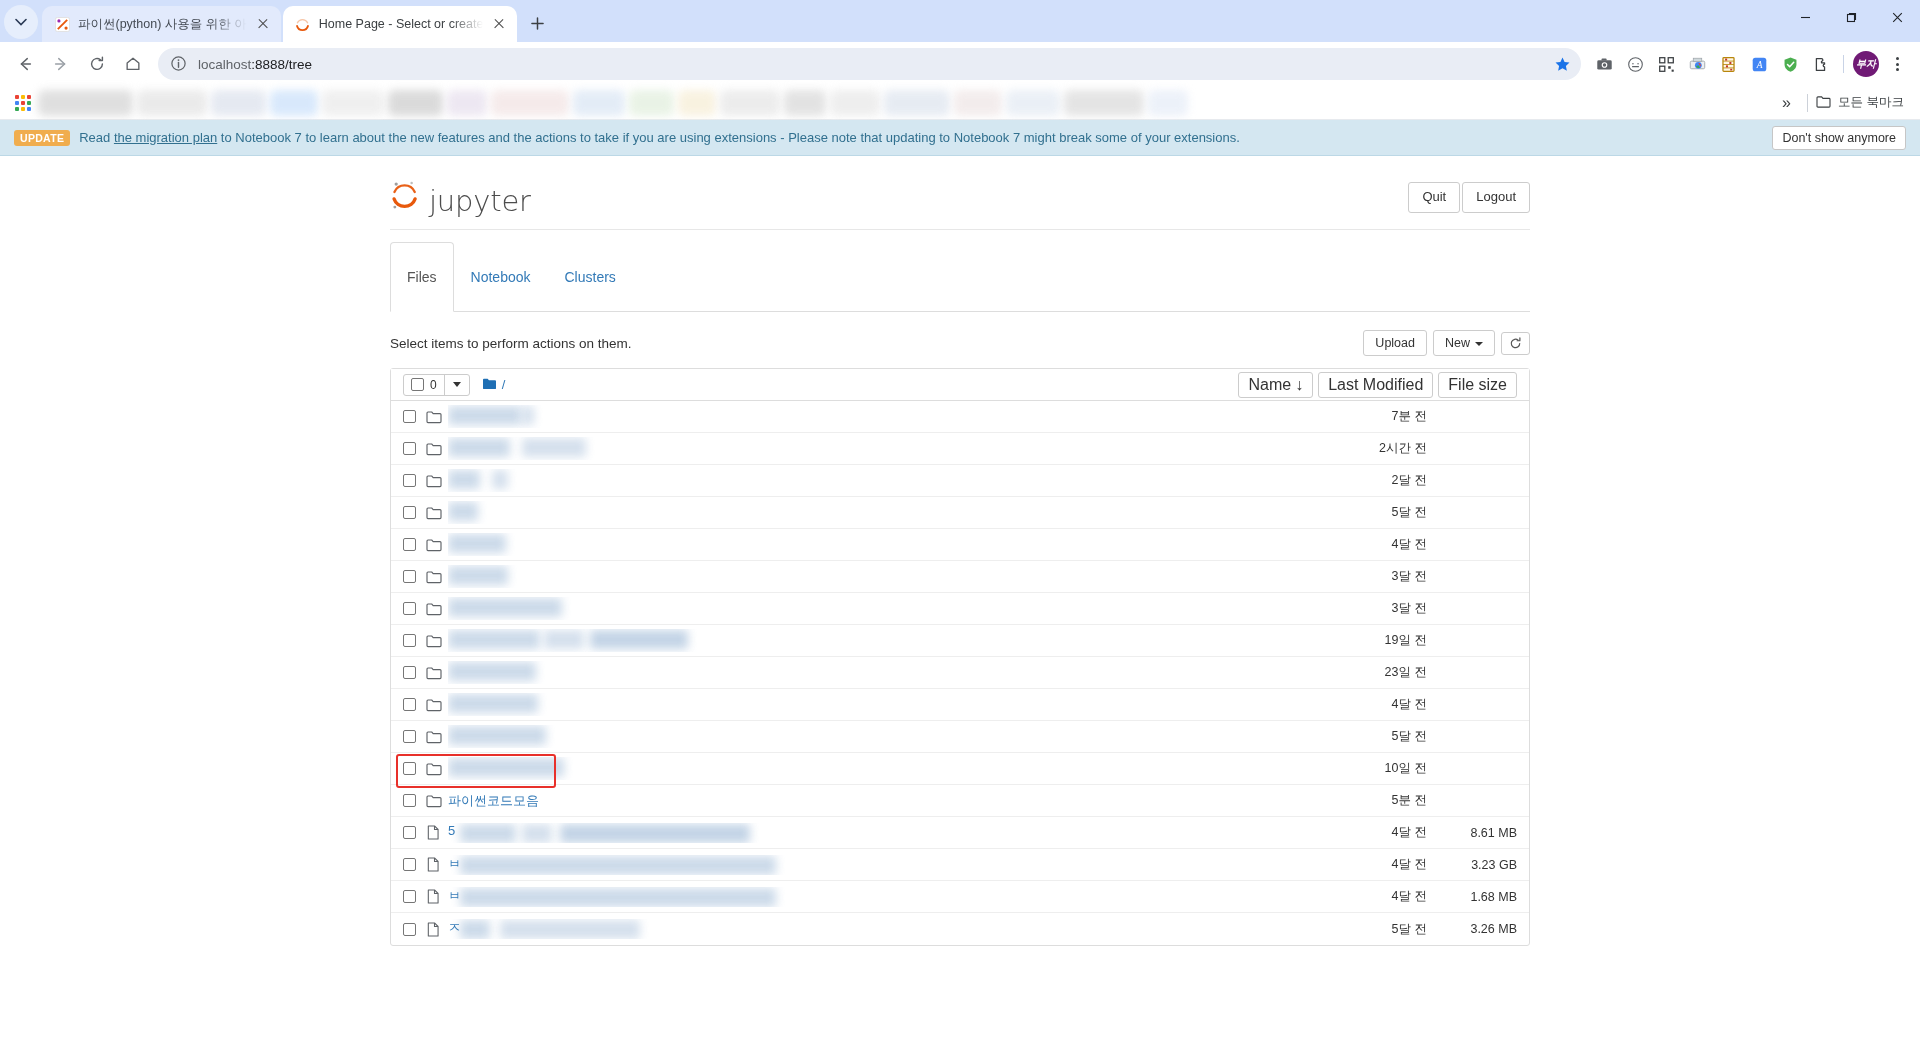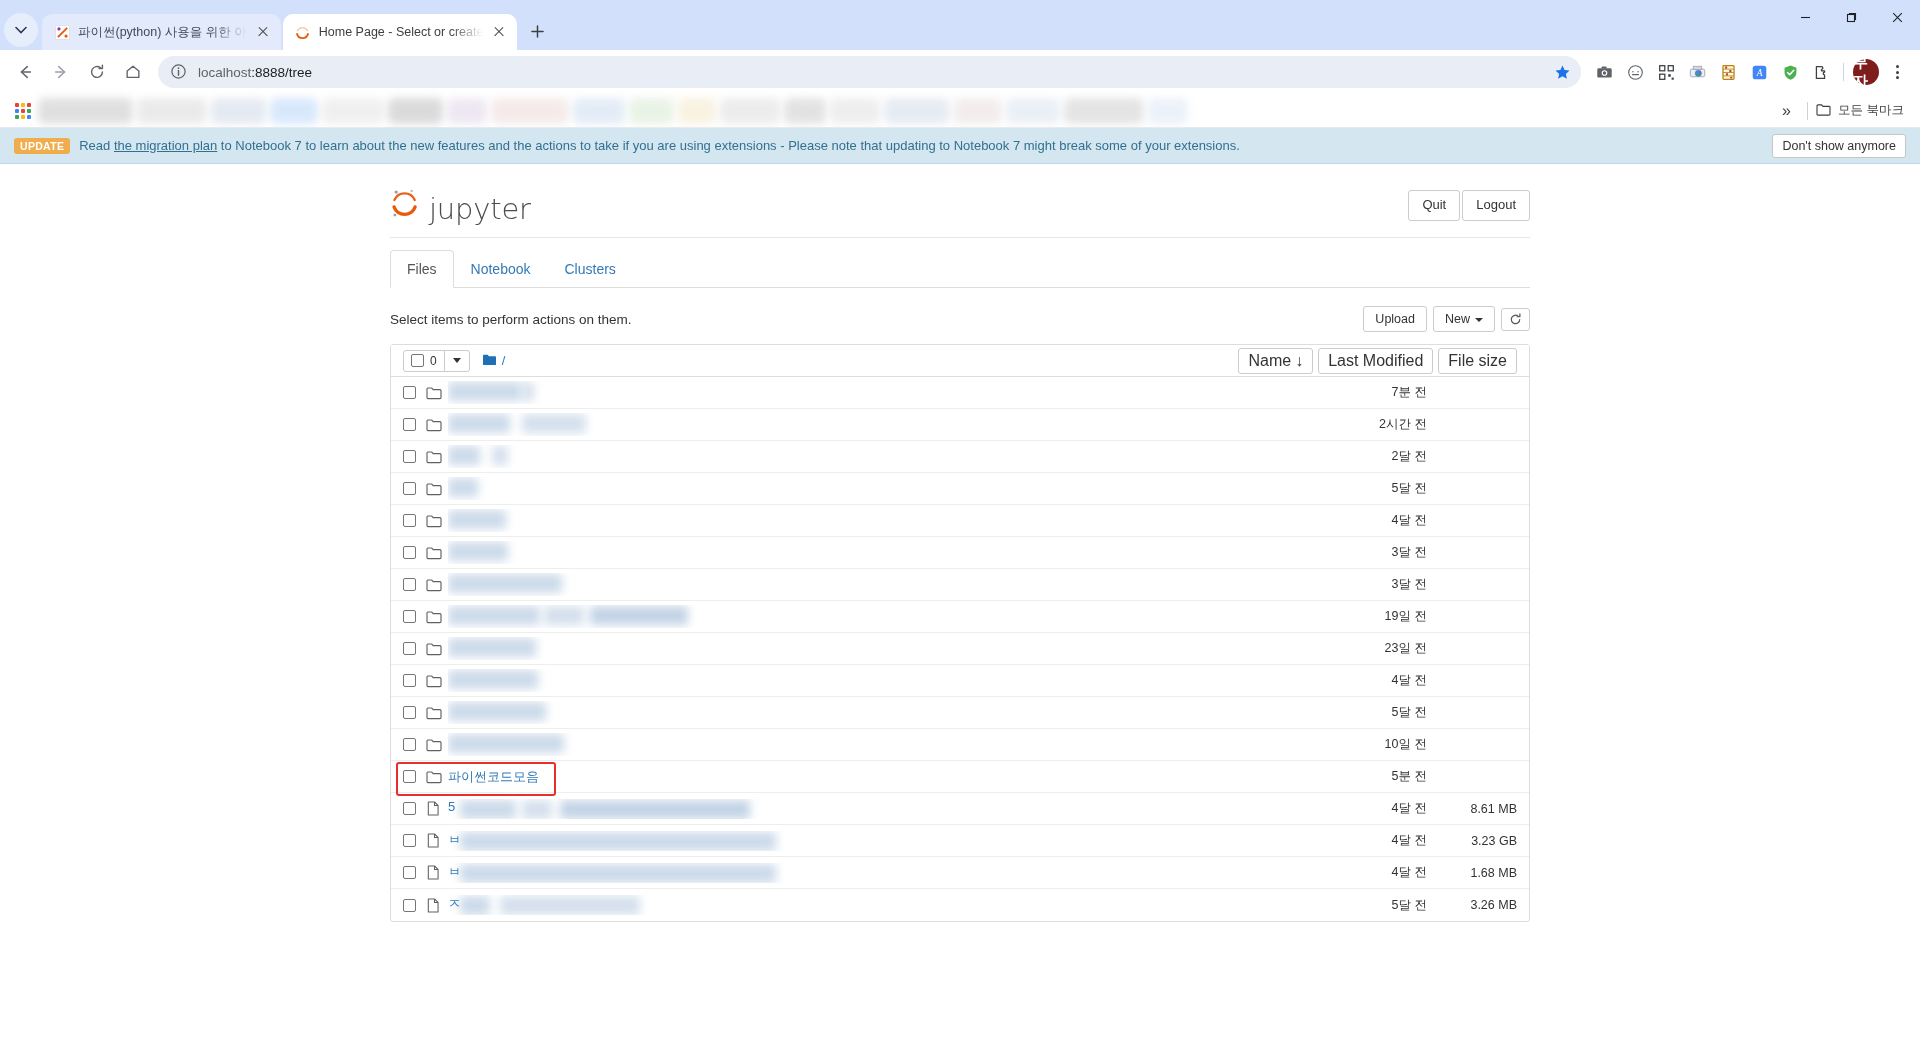--- a/index.html
+++ b/index.html
@@ -7,21 +7,21 @@
     width: 1920px; height: 1040px;
     font-family: "Liberation Sans", sans-serif;
     background: #ffffff;
     overflow: hidden;
   }
 
   
   .browser { width: 1920px; height: 1040px; display: flex; flex-direction: column; }
 
   .tabstrip {
-    height: 50px; background: #d2e0fb; display: flex; align-items: flex-end;
+    height: 42px; background: #d2e0fb; display: flex; align-items: flex-end;
     padding-left: 4px; position: relative; flex: none;
   }
   .tab-listbtn {
     width: 34px; height: 34px; margin-bottom: 3px; border-radius: 50%;
     display: flex; align-items: center; justify-content: center; color: #2b3a55;
     background: #e6eefc;
   }
   .tab {
     height: 36px; display: flex; align-items: center; gap: 8px;
     padding: 0 10px 0 12px; border-radius: 10px 10px 0 0; font-size: 12.5px;
@@ -59,22 +59,22 @@
     gap: 10px; position: relative;
   }
   .omni-info { width:18px; height:18px; flex:none; color:#5f6368; }
   .omni-url { flex:1; font-size: 13.5px; color:#202124; white-space:nowrap; }
   .omni-url .dim { color: #5f6368; }
   .omni-star { width: 26px; height:26px; display:flex; align-items:center; justify-content:center; }
   .ext-icons { display:flex; align-items:center; gap: 1px; }
   .ext { width: 30px; height: 30px; display:flex; align-items:center; justify-content:center; }
   .ext-sep { width:1px; height:18px; background:#c9d3e6; margin:0 6px; }
   .avatar {
-    width: 26px; height: 26px; border-radius:50%; background:#7f1d1d; color:#fff;
-    font-size:15px; display:flex; align-items:center; justify-content:center; font-weight:bold;
+    width: 26px; height: 26px; border-radius:50%; background:#701a75; color:#fff;
+    font-size:10px; display:flex; align-items:center; justify-content:center; font-weight:bold;font-style:italic;
   }
   .kebab { width: 30px; height:30px; display:flex; flex-direction:column; gap:2.5px;
            align-items:center; justify-content:center; }
   .kebab i { width:3px; height:3px; border-radius:50%; background:#3c4043; display:block; }
 
   .bookmarks {
     height: 34px; background:#ffffff; display:flex; align-items:center;
     padding: 0 10px; gap: 0px; flex: none; border-bottom: 1px solid #e7eaee;
     position: relative;
   }
@@ -111,21 +111,21 @@
   .jp-logo-text { font-size: 29px; color:#4c4c4c; font-weight:300; letter-spacing:-.2px;
                   font-family:"DejaVu Sans", sans-serif; line-height:1; }
   .jp-header-btns { margin-left:auto; display:flex; gap: 2px; }
   .btn {
     background:#fff; border:1px solid #ccc; border-radius:3px; font-size:13px;
     padding: 6px 13px; color:#333; font-family:"Liberation Sans",sans-serif; line-height:1.3;
   }
 
   .tabs { display:flex; margin-top: 12px; border-bottom:1px solid #ddd; }
   .tabs .t {
-    font-size:14px; padding: 10px 16px; color:#337ab7; border:1px solid transparent;
+    font-size:14px; padding: 26px 16px; color:#337ab7; border:1px solid transparent;
     border-radius:4px 4px 0 0; margin-bottom:-1px; cursor:pointer;
   }
   .tabs .t.sel { color:#555; background:#fff; border-color:#ddd #ddd #fff; }
 
   .actionbar { display:flex; align-items:center; margin-top: 16px; height: 30px; }
   .actionbar .hint { font-size:13.5px; color:#333; }
   .actionbar .right { margin-left:auto; display:flex; align-items:center; gap: 6px; }
   .btn-sm { background:#fff; border:1px solid #ccc; border-radius:3px; font-size:12.5px;
             padding: 5px 11px; color:#333; font-family:"Liberation Sans",sans-serif; }
   .btn-icon { background:#fff; border:1px solid #ccc; border-radius:3px; padding: 4px 7px;

